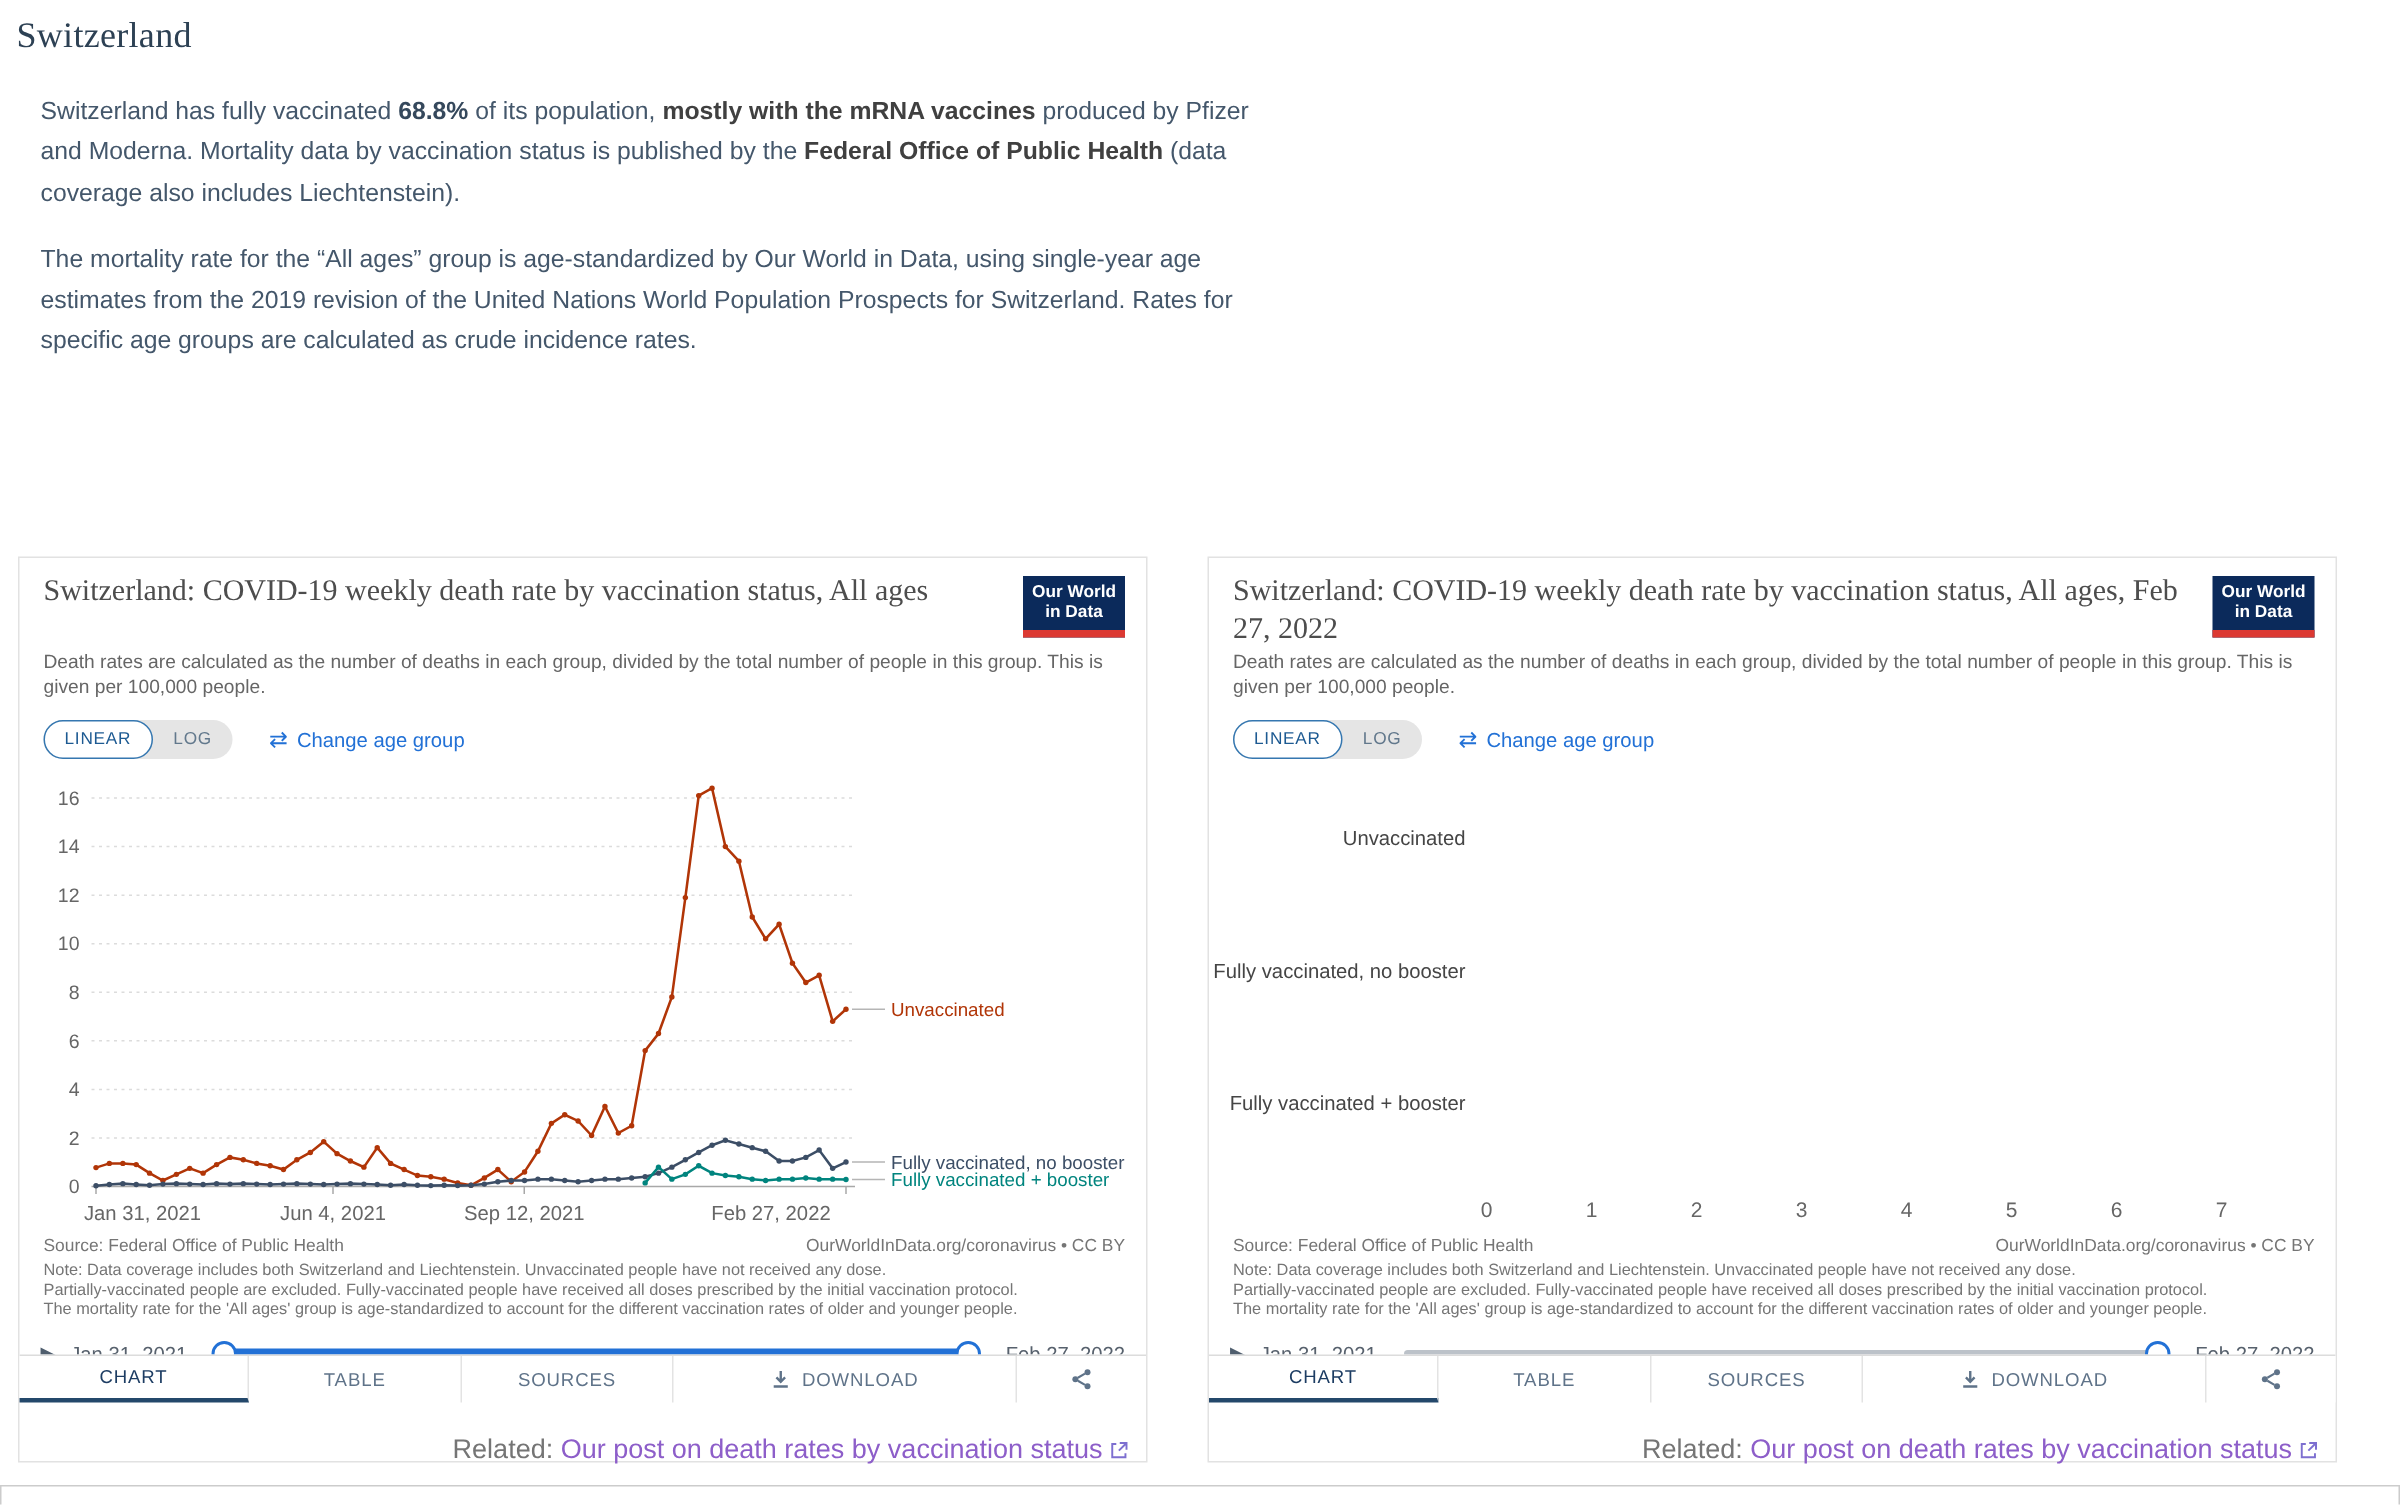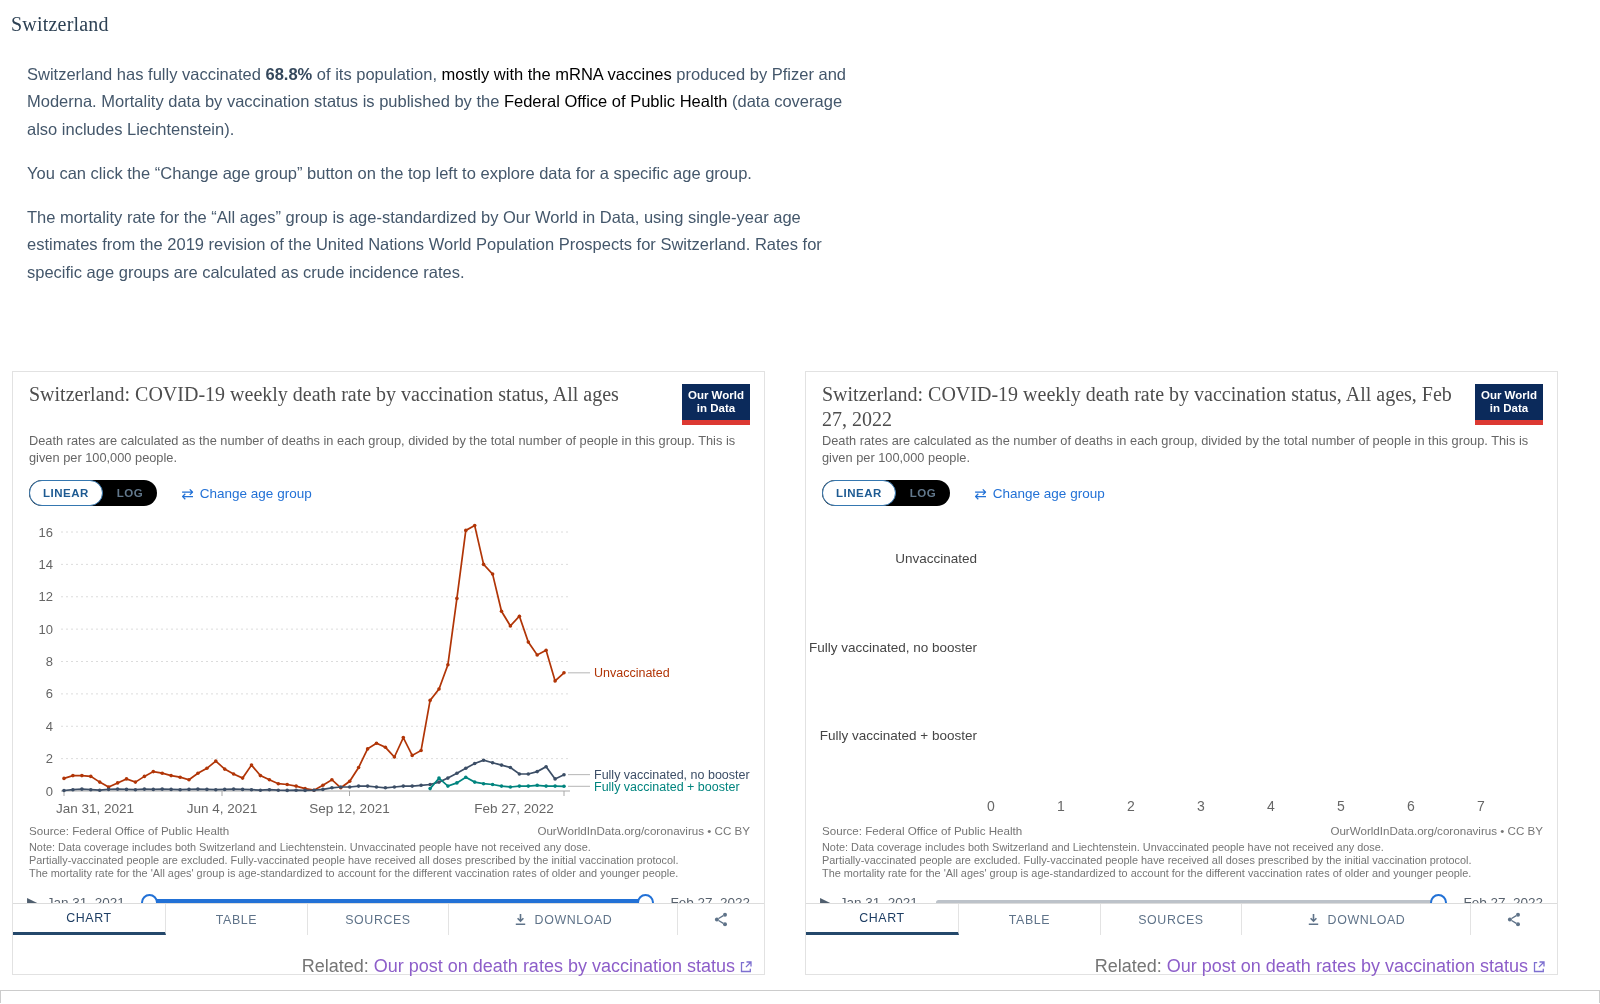--- a/index.html
+++ b/index.html
@@ -4,47 +4,47 @@
 <style>
   * { box-sizing: border-box; }
   html,body { margin:0; padding:0; }
   body {
     width:1600px; height:1004px; position:relative; overflow:hidden;
     background:#ffffff; font-family:"Liberation Sans", sans-serif; color:#44576b;
   }
   .page-title {
     position:absolute; left:11px; top:6px; margin:0;
     font-family:"Liberation Serif", serif; font-weight:400;
-    font-size:20px; line-height:36px; color:#2d4154; letter-spacing:.2px;
+    font-size:24px; line-height:36px; color:#2d4154; letter-spacing:.2px;
   }
   .intro { position:absolute; left:27px; top:61px; width:830px;
     font-size:16.5px; line-height:27.3px; color:#44576b; }
   .intro p { margin:0 0 17px 0; }
   .intro .bold { font-weight:700; color:#35485c; }
-  .intro .link { color:#000000; cursor:pointer; }
+  .intro .link { color:#404040; cursor:pointer;font-weight:bold; }
 
   .panel { position:absolute; top:371px; width:753px; height:604px;
     background:#fff; border:1px solid #e2e2e2; }
   #panel-left { left:12px; }
   #panel-right { left:805px; }
 
   .chart-title { position:absolute; left:16px; top:10px; width:645px; margin:0;
     font-family:"Liberation Serif", serif; font-weight:400;
     font-size:20px; line-height:25px; color:#4d4d4d; }
   .owid-logo { position:absolute; right:14px; top:12px; width:68px; height:41px;
     background:#0b2a5b; border-bottom:5px solid #dc3932; color:#fff;
     display:flex; flex-direction:column; align-items:center; justify-content:center;
     font-size:11.5px; font-weight:700; line-height:13px; }
   .subtitle { position:absolute; left:16px; top:61px; width:715px; margin:0;
     font-size:12.8px; line-height:16.5px; color:#666; }
 
   .controls { position:absolute; left:16px; top:107px; height:28px;
     display:flex; align-items:center; gap:24px; }
-  .scale-toggle { display:flex; background:#000000; border-radius:15px;
-    font-size:11.5px; font-weight:700; letter-spacing:.5px; }
+  .scale-toggle { display:flex; background:#e5e5e5; border-radius:15px;
+    font-size:11.5px; font-weight:400; letter-spacing:.5px; }
   .scale-btn { padding:6px 13px; border-radius:15px; color:#62788c;
     border:1px solid transparent; background:transparent; cursor:pointer;
     font:inherit; letter-spacing:inherit; }
   .scale-btn.active { background:#fff; border:1px solid #3577b0; color:#1d5a92; }
   .age-link { display:flex; align-items:center; gap:6px; color:#2271d6;
     font-size:13.5px; text-decoration:none; cursor:pointer; }
   .swap-icon { font-size:15px; line-height:1; }
 
   .line-svg { position:absolute; left:0; top:0; width:753px; height:604px;
     pointer-events:none; }
@@ -99,21 +99,20 @@
   .bottom-rule { position:absolute; left:0; right:0; top:990px; height:13px;
     border:1px solid #cccccc; border-bottom:none; }
 </style>
 </head>
 <body>
 
 <h1 class="page-title">Switzerland</h1>
 
 <div class="intro">
   <p><span class="plain">Switzerland has fully vaccinated </span><span class="bold">68.8%</span><span class="plain"> of its population, </span><span class="link">mostly with the mRNA vaccines</span><span class="plain"> produced by Pfizer and Moderna. Mortality data by vaccination status is published by the </span><span class="link">Federal Office of Public Health</span><span class="plain"> (data coverage also includes Liechtenstein).</span></p>
-  <p><span class="plain">You can click the “Change age group” button on the top left to explore data for a specific age group.</span></p>
   <p><span class="plain">The mortality rate for the “All ages” group is age-standardized by Our World in Data, using single-year age estimates from the 2019 revision of the United Nations World Population Prospects for Switzerland. Rates for specific age groups are calculated as crude incidence rates.</span></p>
 </div>
 
 <section class="panel" id="panel-left">
   <h2 class="chart-title">Switzerland: COVID-19 weekly death rate by vaccination status, All ages</h2>
   <div class="owid-logo">
     <span>Our World</span>
     <span>in Data</span>
   </div>
   <p class="subtitle"><span>Death rates are calculated as the number of deaths in each group, divided by the total number of people in this group.</span> <span>This is given per 100,000 people.</span></p>

